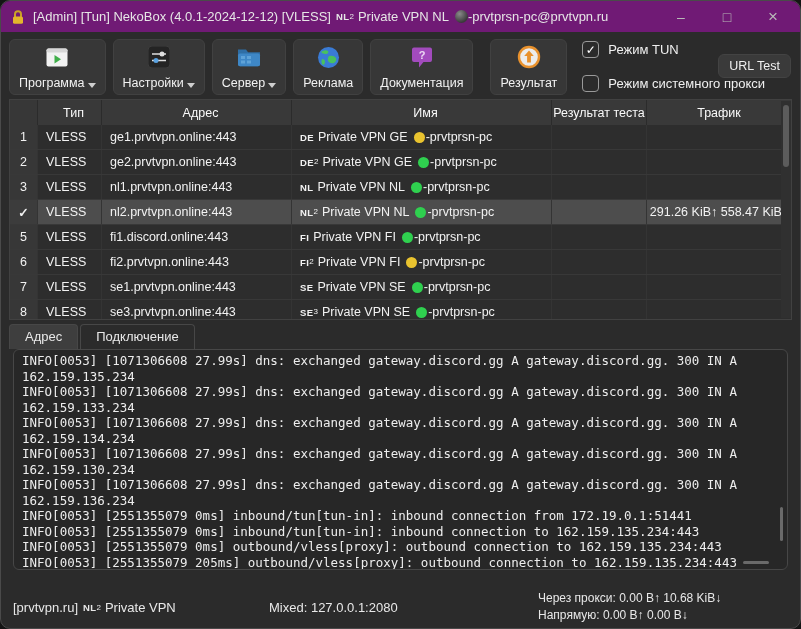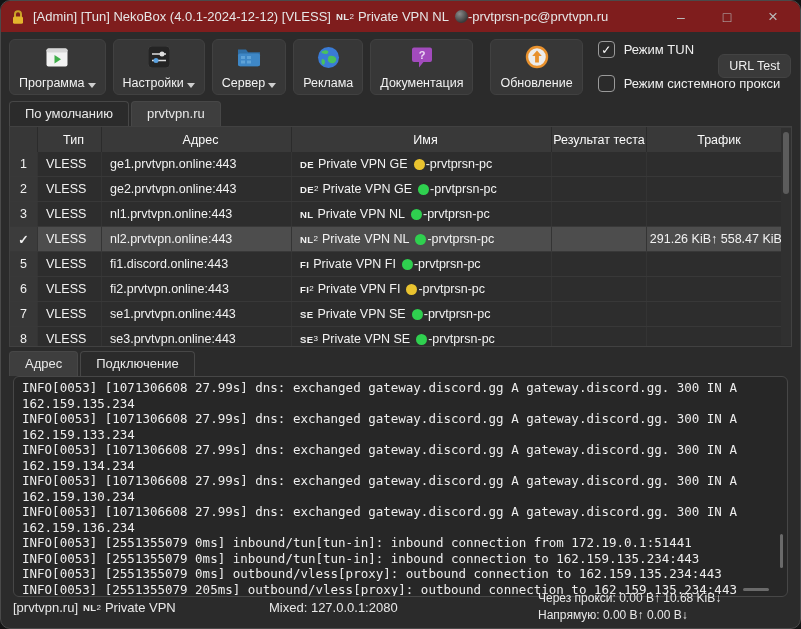--- a/index.html
+++ b/index.html
@@ -2,21 +2,21 @@
 <html><head>
 <meta charset="utf-8">
 <style>
   html,body{margin:0;padding:0;background:#141414;}
   .window{
     position:relative;width:801px;height:629px;box-sizing:border-box;
     background:#2b2b2b;border:1px solid #4a4a4a;border-radius:10px;overflow:hidden;
     font-family:"Liberation Sans",sans-serif;color:#f0f0f0;
   }
   
-  .titlebar{height:31px;background:#7f1d1d;display:flex;align-items:center;padding:0 10px;font-size:13px;color:#e6e6e6;}
+  .titlebar{height:31px;background:#701a75;display:flex;align-items:center;padding:0 10px;font-size:13px;color:#e6e6e6;}
   .titlebar .lock{display:flex;align-items:center;margin-right:8px;}
   .title-text{display:flex;align-items:center;white-space:nowrap;}
   .cc{font-size:9.5px;letter-spacing:.4px;font-weight:600;}
   .ccsup{font-size:8px;vertical-align:super;line-height:0;}
   .sphere{width:13px;height:13px;border-radius:50%;background:radial-gradient(circle at 35% 30%,#8a8a8a,#3a3a3a 70%);display:inline-block;margin:0 0 0 6px;}
   .win-controls{margin-left:auto;display:flex;align-items:center;}
   .win-btn{width:34px;height:30px;display:flex;align-items:center;justify-content:center;color:#b8b8b8;font-size:14px;margin-left:12px;}
   
   .toolbar{display:flex;align-items:stretch;padding:7px 8px 4px;gap:7px;height:56px;}
   .tbtn{background:#373737;border:1px solid #414141;border-radius:6px;padding:5px 9px 4px;display:flex;flex-direction:column;align-items:center;justify-content:space-between;font-size:12.5px;color:#f2f2f2;box-sizing:border-box;cursor:default;}
@@ -162,40 +162,36 @@
         </span>
       </div>
       <div class="tbtn gap-left">
         <span class="ticon">
           <svg width="24" height="24" viewBox="0 0 24 24">
             <circle cx="12" cy="12" r="10" fill="#ececec" stroke="#e8912d" stroke-width="2.4"></circle>
             <path d="M12 5.5 l4.8 5.4 h-2.9 v6.5 h-3.8 v-6.5 h-2.9 z" fill="#e8912d"></path>
           </svg>
         </span>
         <span class="lrow">
-          <span>Обновление</span>
+          <span>Результат</span>
         </span>
       </div>
       <div class="opts">
       <div class="opt">
         <span class="cbx" id="cbx-tun">✓</span>
         <span>Режим TUN</span>
       </div>
       <div class="opt">
         <span class="cbx" id="cbx-proxy"></span>
         <span>Режим системного прокси</span>
       </div>
     </div>
   </div>
   <div class="url-test">URL Test</div>
 
-  <div class="tabs top-tabs">
-      <div class="tab">По умолчанию</div>
-      <div class="tab active">prvtvpn.ru</div>
-    </div>
 
   <div class="table-wrap">
     <div class="thead">
       <div class="hcell c-num"></div>
       <div class="hcell c-type">Тип</div>
       <div class="hcell c-addr">Адрес</div>
       <div class="hcell c-name">Имя</div>
       <div class="hcell c-test">Результат теста</div>
       <div class="hcell c-traffic">Трафик</div>
     </div>

